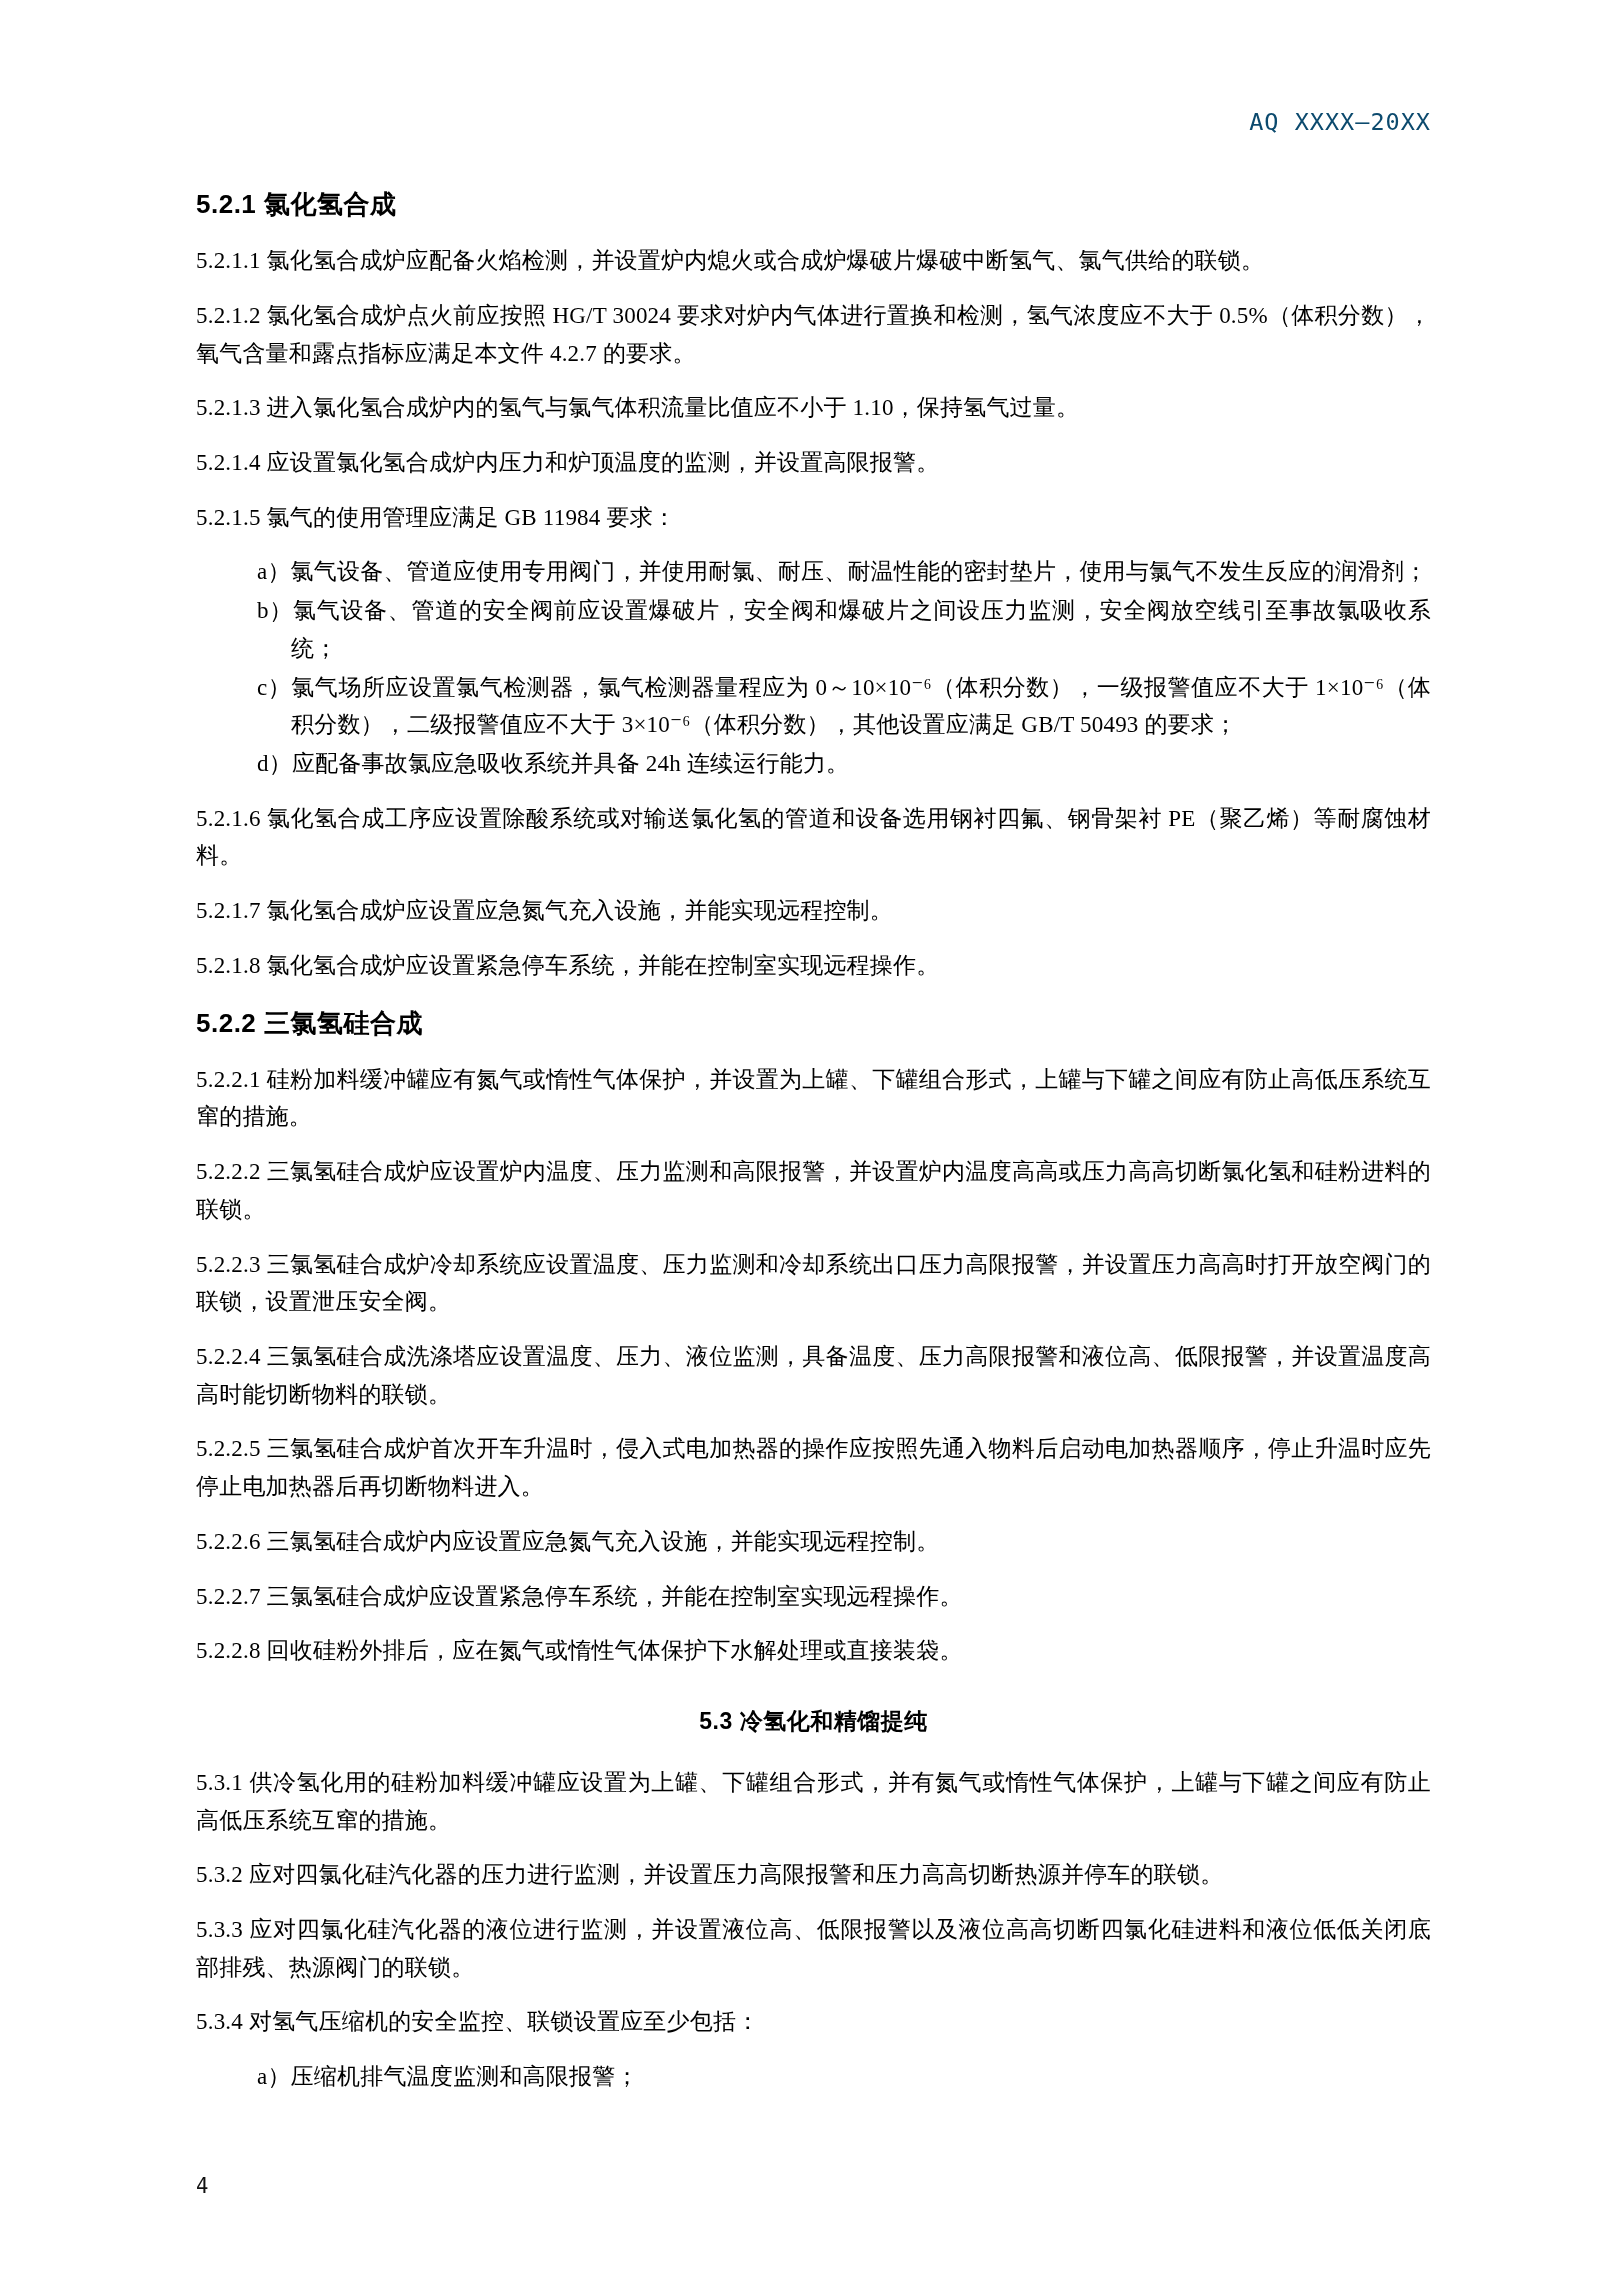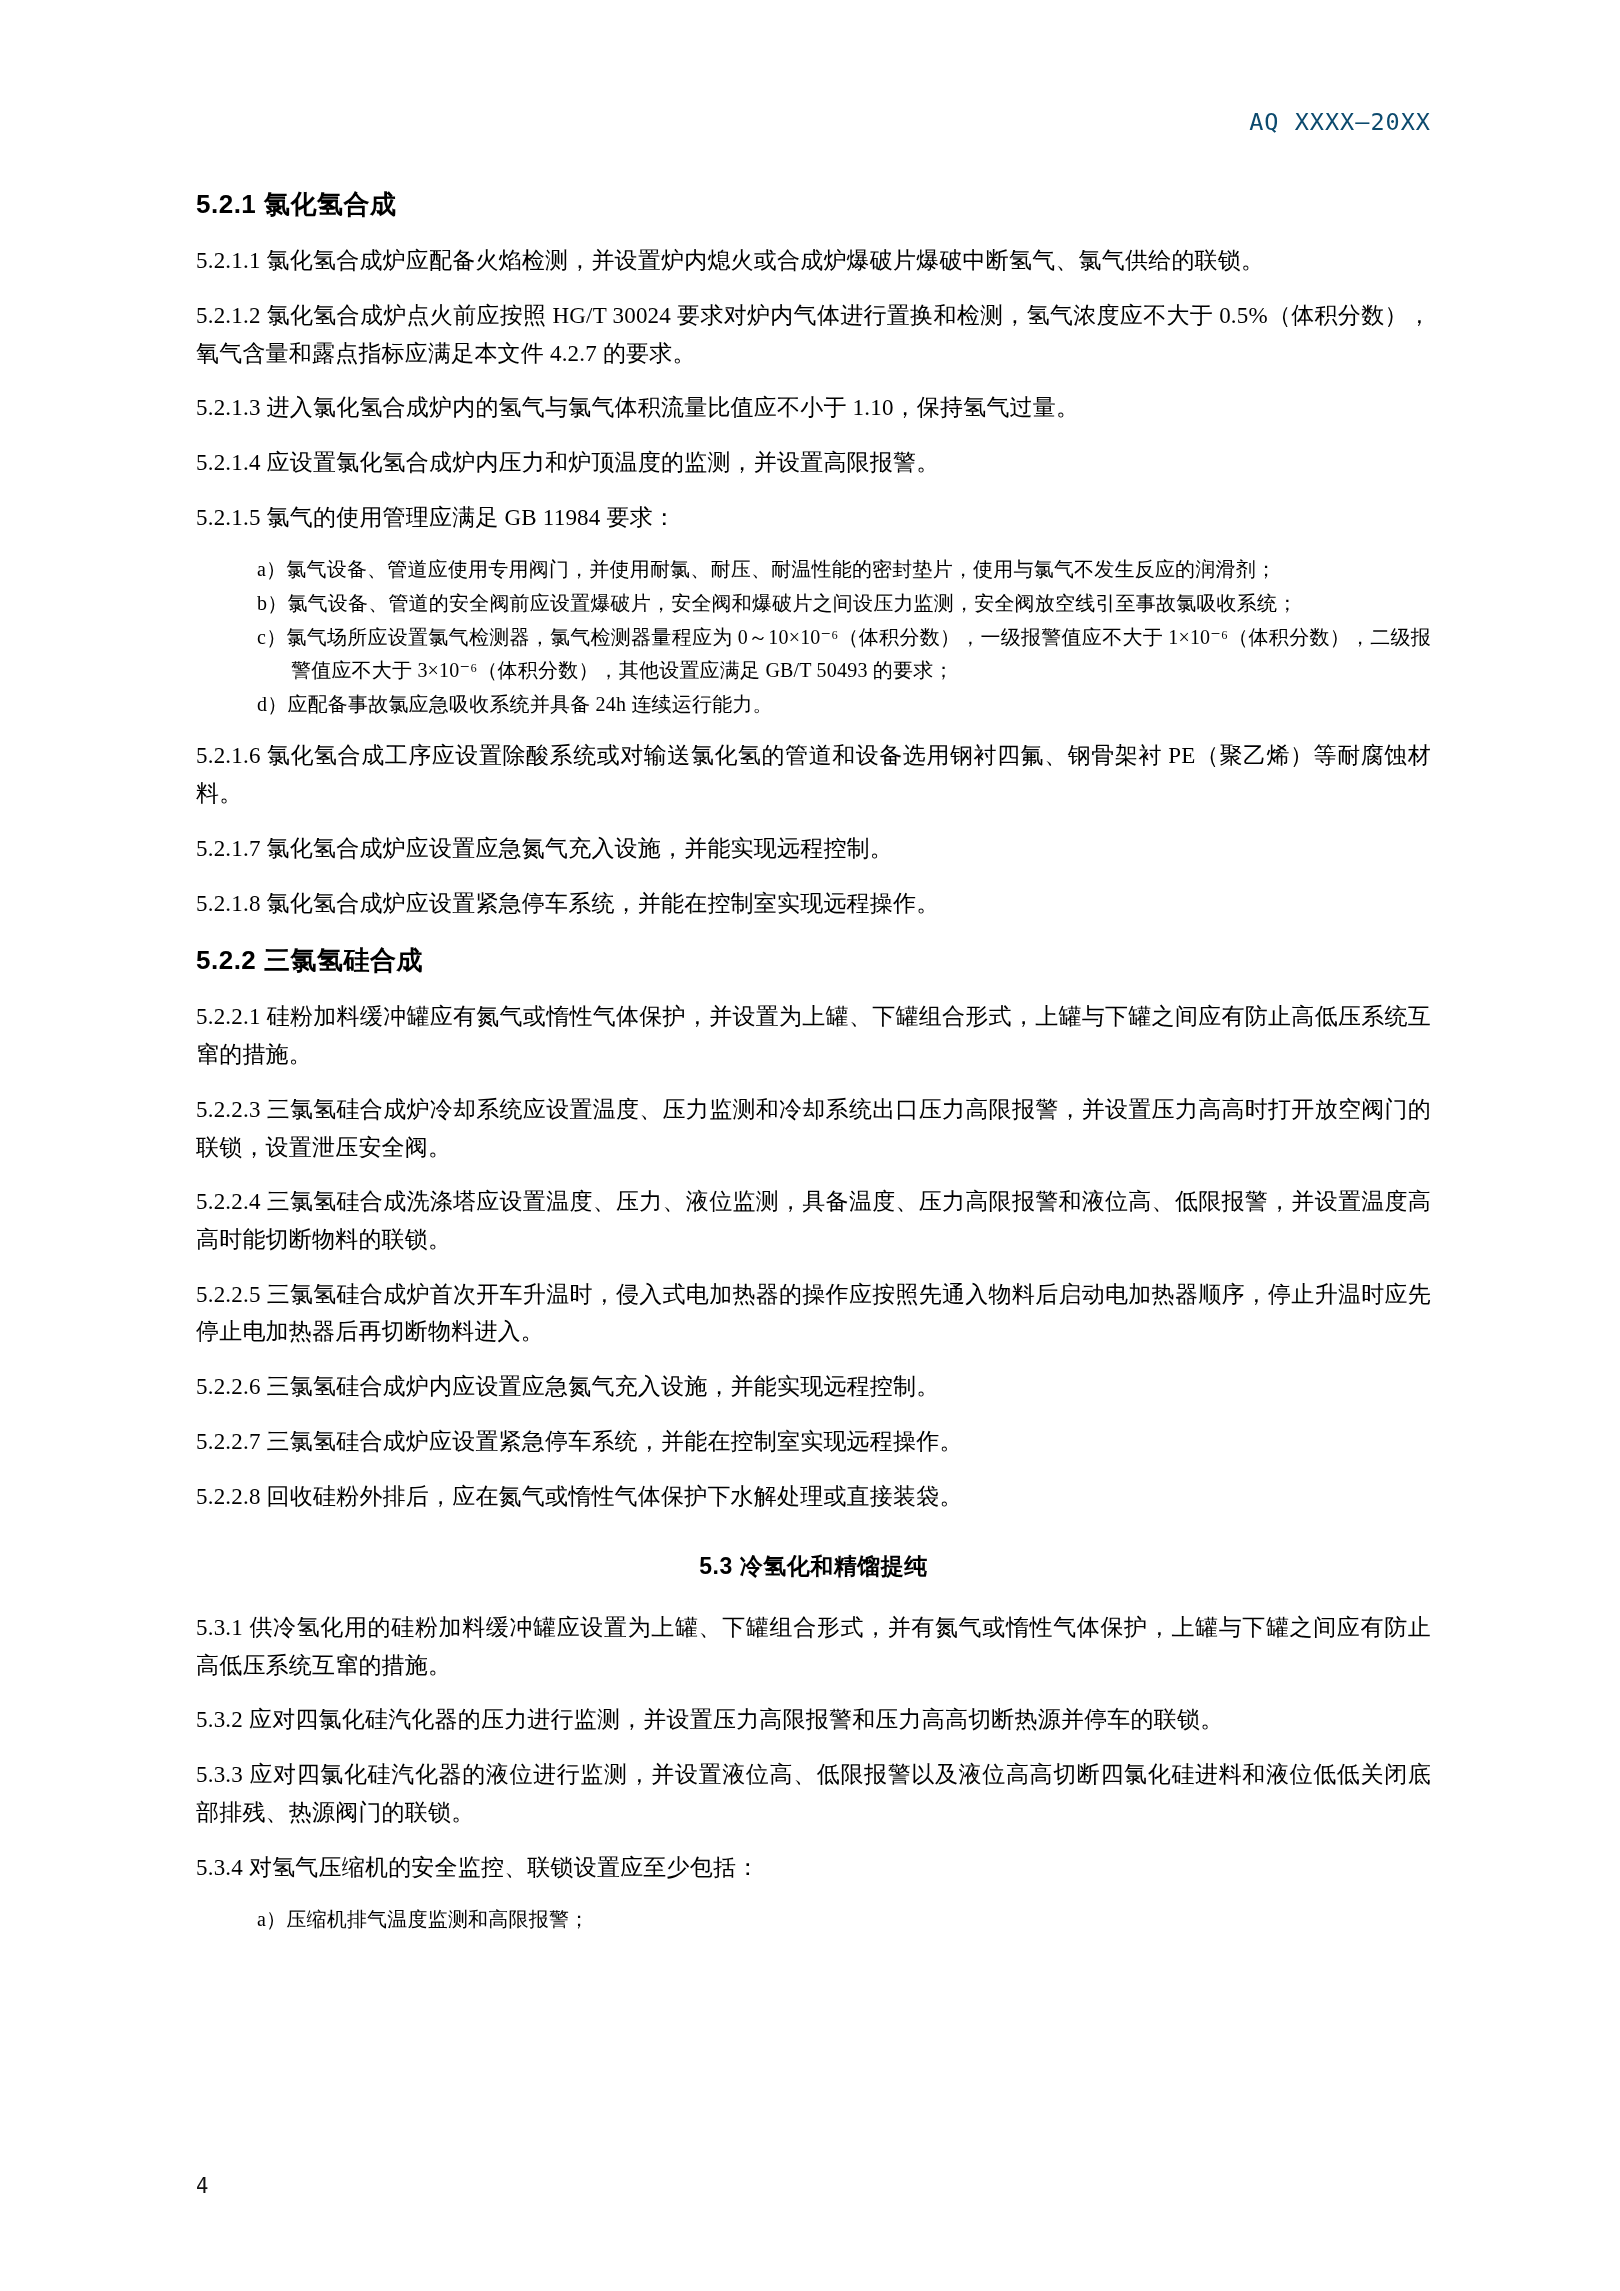--- a/index.html
+++ b/index.html
@@ -51,21 +51,21 @@
   }
   p.para {
     font-size: 23px;
     line-height: 1.64;
     margin: 17px 0;
     text-align: justify;
     text-justify: inter-ideograph;
     letter-spacing: 0.2px;
   }
   p.sub {
-    font-size: 20px;
+    font-size: 23px;
     line-height: 1.64;
     margin: 1px 0;
     padding-left: 61px;
     text-indent: 0;
     text-align: justify;
     text-justify: inter-ideograph;
     letter-spacing: 0.2px;
   }
   p.sub.hang {
     padding-left: 95px;
@@ -102,20 +102,21 @@
     <p class="sub hang">c）氯气场所应设置氯气检测器，氯气检测器量程应为 0～10×10⁻⁶（体积分数），一级报警值应不大于 1×10⁻⁶（体积分数），二级报警值应不大于 3×10⁻⁶（体积分数），其他设置应满足 GB/T 50493 的要求；</p>
     <p class="sub hang">d）应配备事故氯应急吸收系统并具备 24h 连续运行能力。</p>
 
     <p class="para">5.2.1.6 氯化氢合成工序应设置除酸系统或对输送氯化氢的管道和设备选用钢衬四氟、钢骨架衬 PE（聚乙烯）等耐腐蚀材料。</p>
     <p class="para">5.2.1.7 氯化氢合成炉应设置应急氮气充入设施，并能实现远程控制。</p>
     <p class="para">5.2.1.8 氯化氢合成炉应设置紧急停车系统，并能在控制室实现远程操作。</p>
 
     <div class="h-clause">5.2.2 三氯氢硅合成</div>
 
     <p class="para">5.2.2.1 硅粉加料缓冲罐应有氮气或惰性气体保护，并设置为上罐、下罐组合形式，上罐与下罐之间应有防止高低压系统互窜的措施。</p>
+    <p class="para">5.2.2.2 三氯氢硅合成炉应设置炉内温度、压力监测和高限报警，并设置炉内温度高高或压力高高切断氯化氢和硅粉进料的联锁。</p>
     <p class="para">5.2.2.3 三氯氢硅合成炉冷却系统应设置温度、压力监测和冷却系统出口压力高限报警，并设置压力高高时打开放空阀门的联锁，设置泄压安全阀。</p>
     <p class="para">5.2.2.4 三氯氢硅合成洗涤塔应设置温度、压力、液位监测，具备温度、压力高限报警和液位高、低限报警，并设置温度高高时能切断物料的联锁。</p>
     <p class="para">5.2.2.5 三氯氢硅合成炉首次开车升温时，侵入式电加热器的操作应按照先通入物料后启动电加热器顺序，停止升温时应先停止电加热器后再切断物料进入。</p>
     <p class="para">5.2.2.6 三氯氢硅合成炉内应设置应急氮气充入设施，并能实现远程控制。</p>
     <p class="para">5.2.2.7 三氯氢硅合成炉应设置紧急停车系统，并能在控制室实现远程操作。</p>
     <p class="para">5.2.2.8 回收硅粉外排后，应在氮气或惰性气体保护下水解处理或直接装袋。</p>
 
     <div class="h-section">5.3 冷氢化和精馏提纯</div>
 
     <p class="para">5.3.1 供冷氢化用的硅粉加料缓冲罐应设置为上罐、下罐组合形式，并有氮气或惰性气体保护，上罐与下罐之间应有防止高低压系统互窜的措施。</p>

